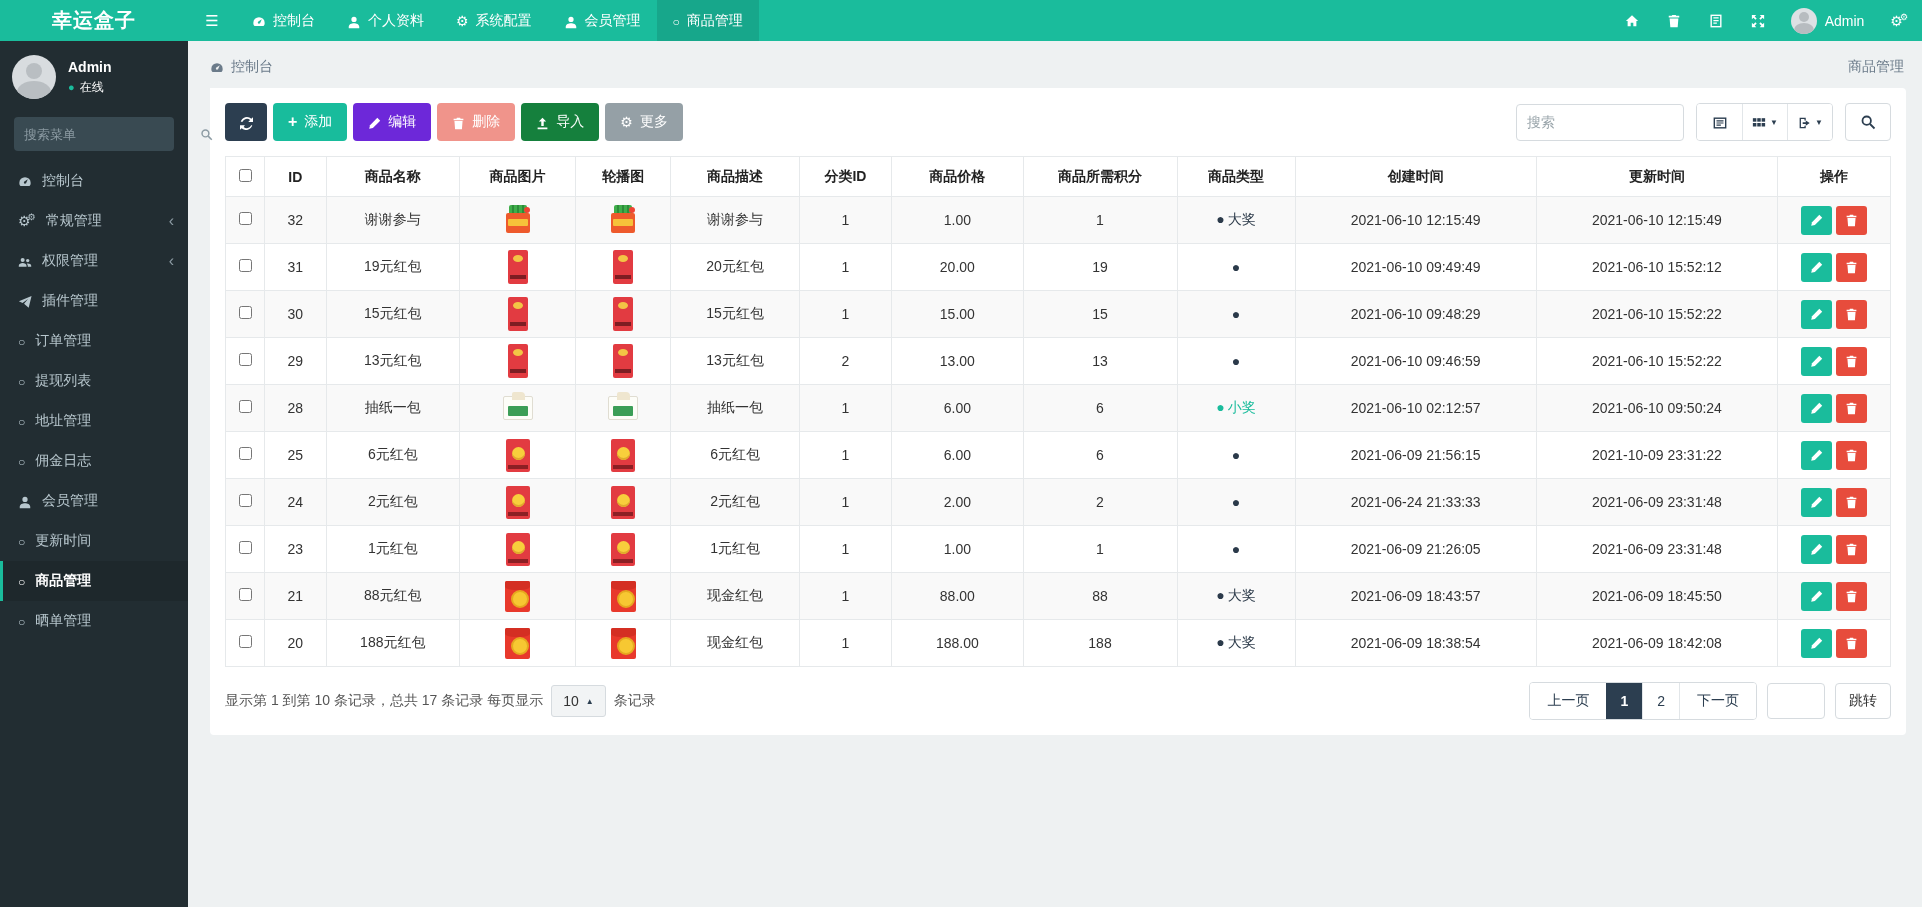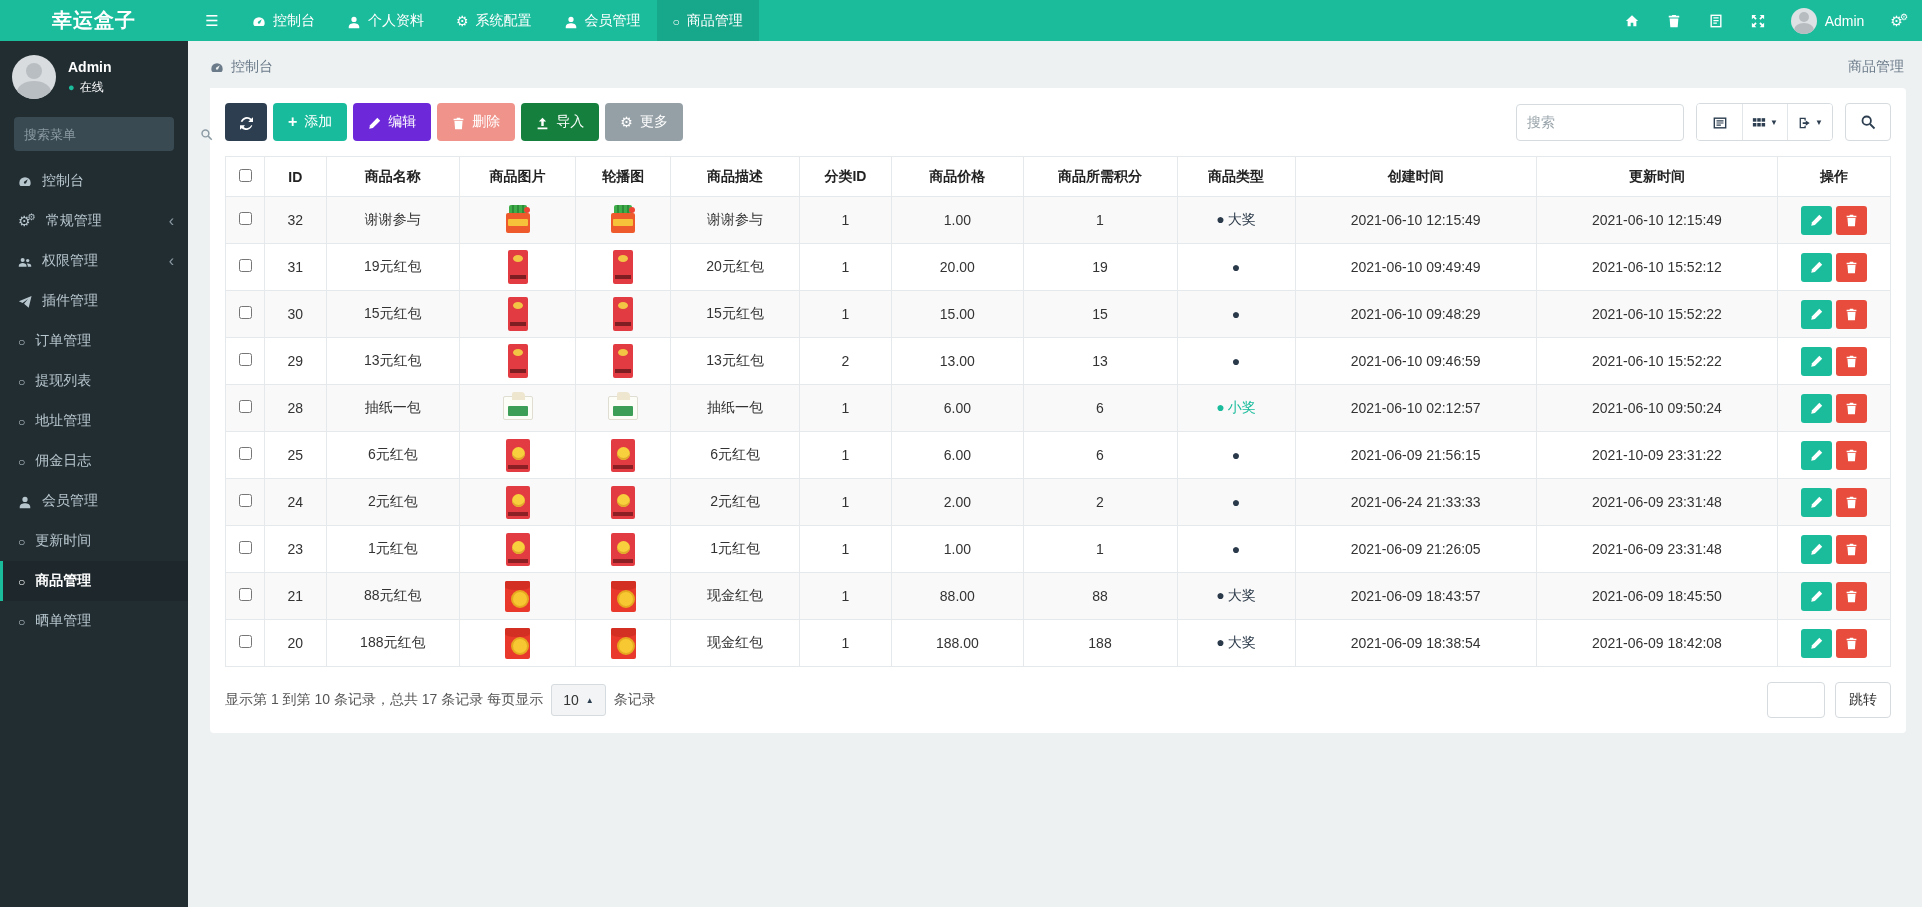--- a/index.html
+++ b/index.html
@@ -680,19 +680,27 @@
 
       <div class="pagination">
         <span>显示第 1 到第 10 条记录，总共 17 条记录 每页显示</span>
         <span class="page-size">
             <span>10</span>
             <span class="caret">▲</span>
           </span>
         <span>条记录</span>
 
         <div class="pag-right">
+          <div class="pager">
+            <button class="page-btn">上一页</button>
+            <span id="page-nums" style="display:inline-flex;">
+                <button class="page-btn num active">1</button>
+                <button class="page-btn num">2</button>
+              </span>
+            <button class="page-btn">下一页</button>
+          </div>
           <input type="text" class="jump-input" style="">
           <button class="btn-jump">跳转</button>
         </div>
       </div>
     </div>
   </div>
 </div>
 
 </body></html>

